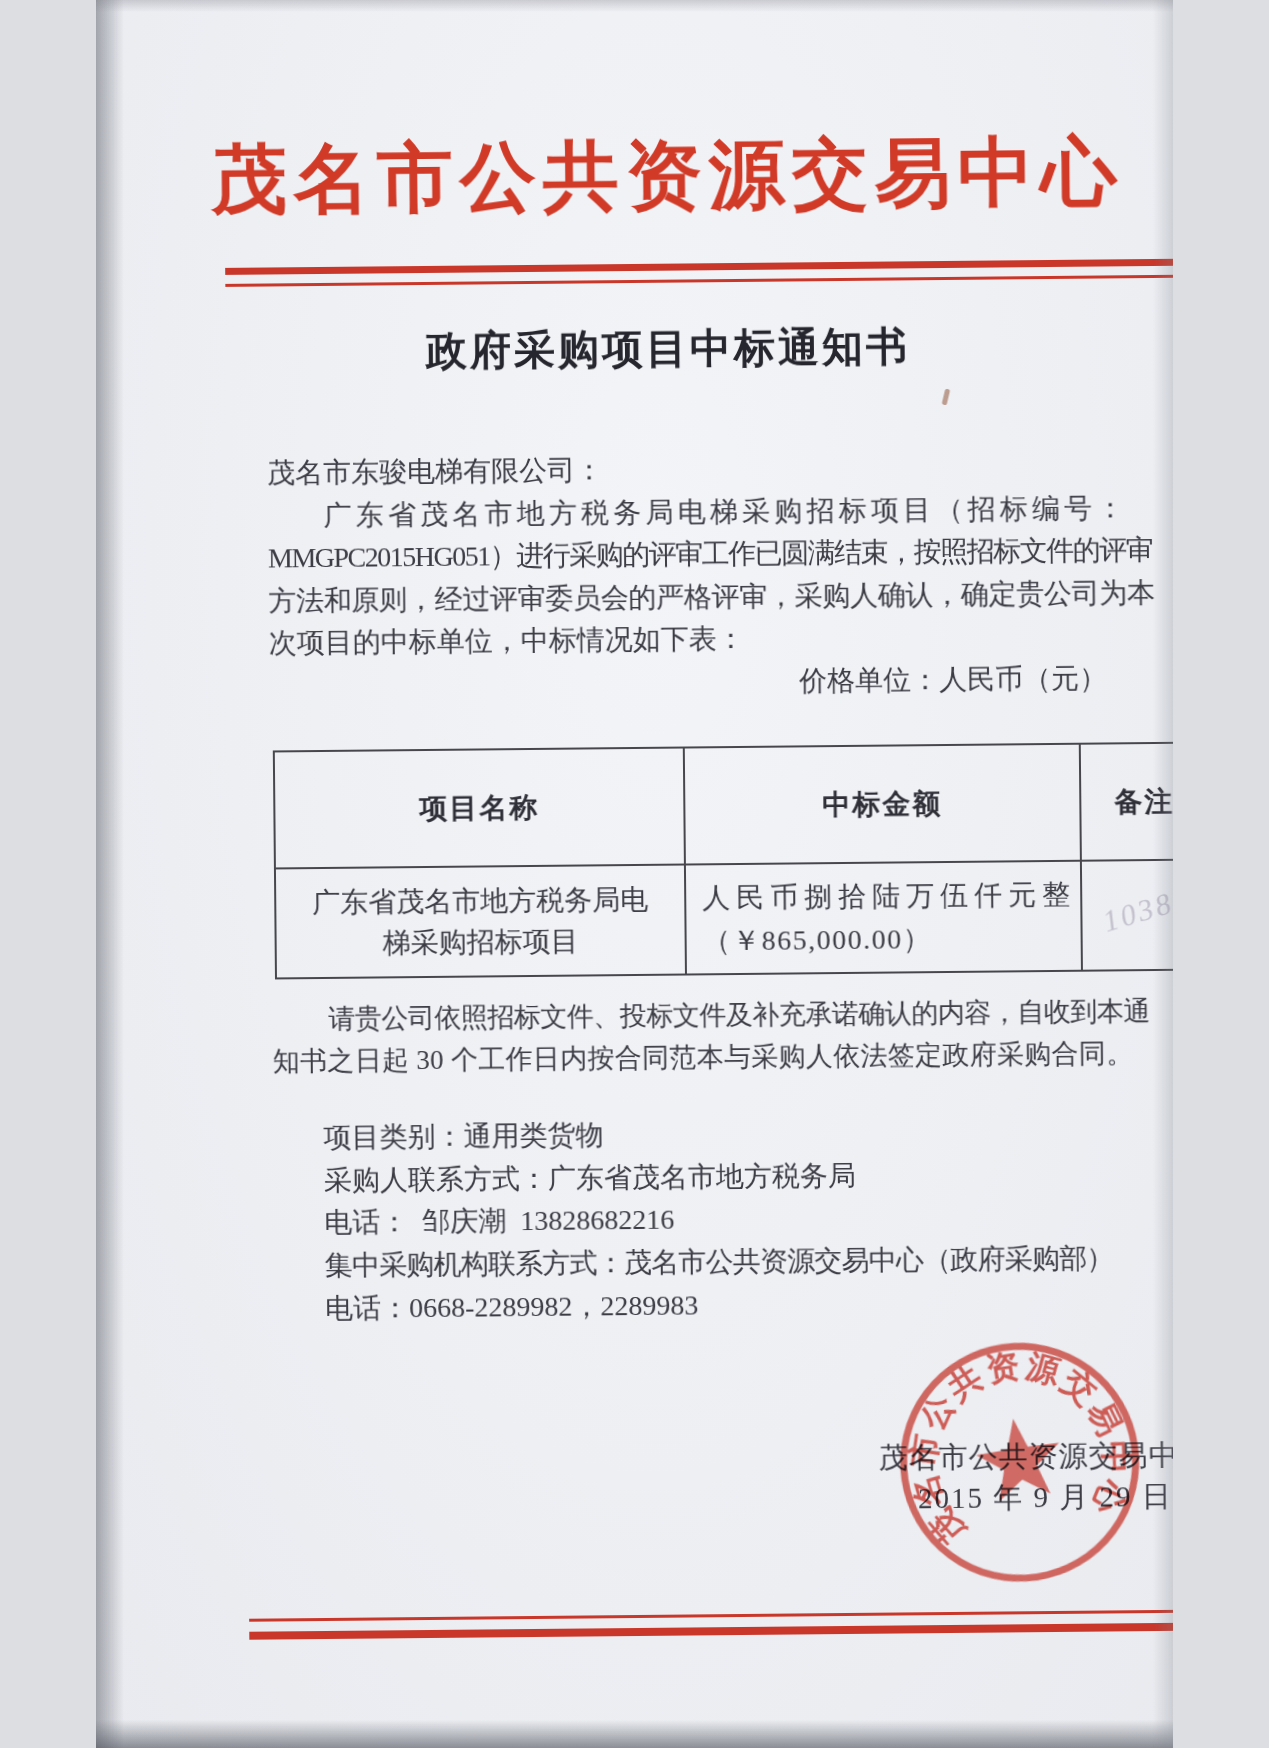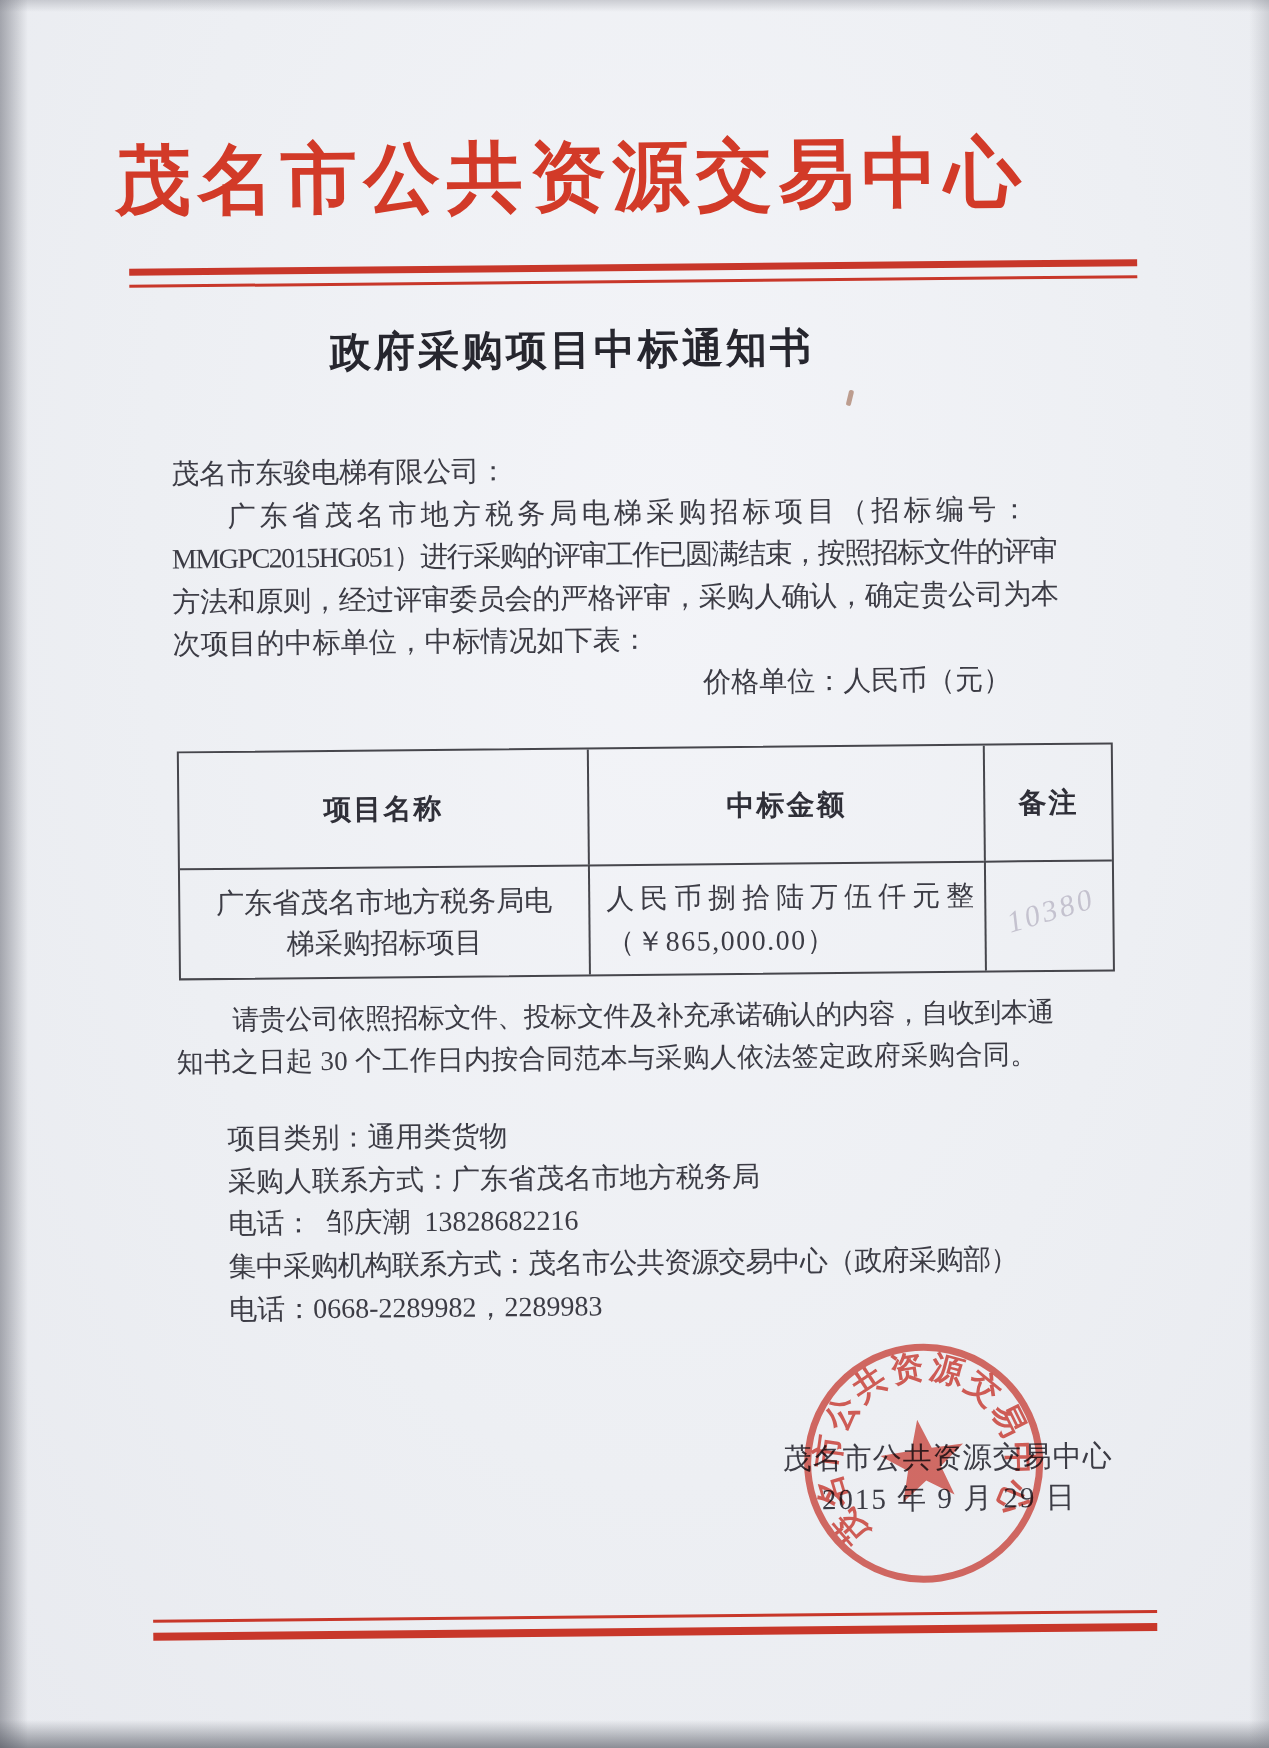--- a/index.html
+++ b/index.html
@@ -1,18 +1,18 @@
 <!DOCTYPE html>
 <html><head>
 <meta charset="utf-8">
 <style>
   html,body { margin:0; padding:0; background:#dcdee2; }
   .page {
     position:relative;
-    width:1269px; height:1748px;
+    width:1077px; height:1748px;
     margin:0 auto;
     overflow:hidden;
     background:#edeff3;
     background-image: radial-gradient(ellipse at 52% 32%, #f3f4f8 0%, #edeff3 55%, #e8eaef 100%);
     font-family:"Liberation Serif", serif;
     color:#3c3c45;
   }
   .content { position:absolute; inset:0; transform:rotate(-0.55deg); transform-origin:50% 50%; }
 
   

